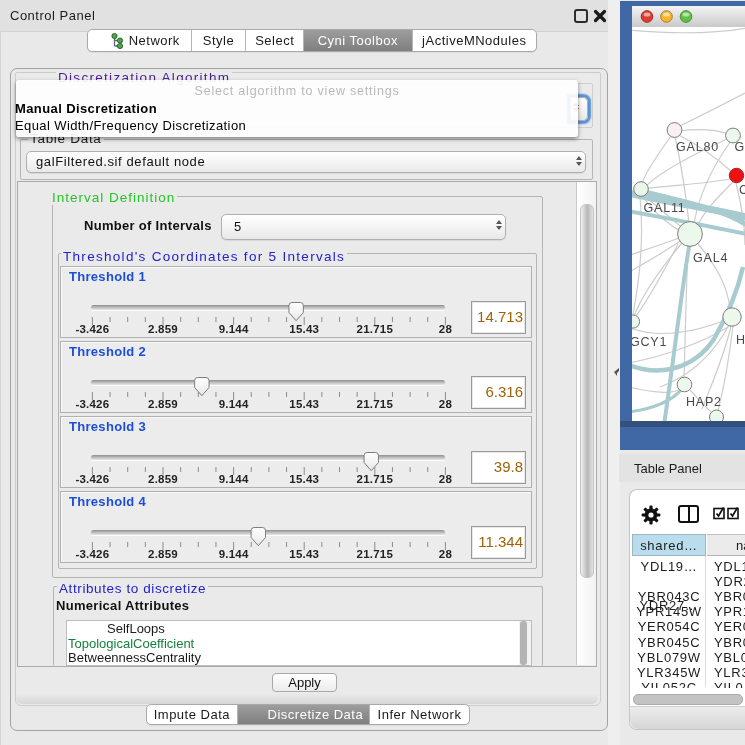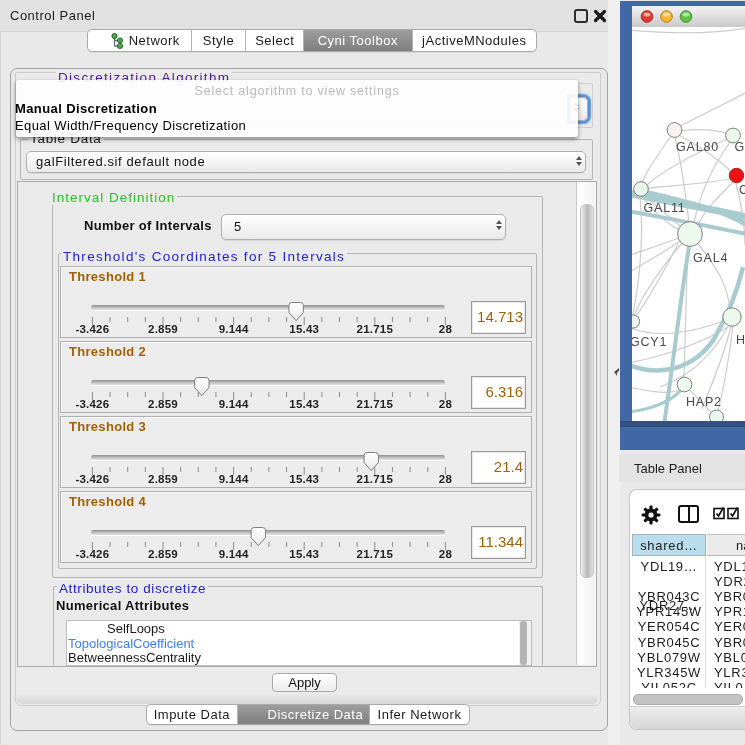--- a/index.html
+++ b/index.html
@@ -9,21 +9,21 @@
 .carets{position:absolute;width:9px;}
 .carets .u{width:0;height:0;border-left:3.5px solid transparent;border-right:3.5px solid transparent;border-bottom:4.5px solid #555;margin:0 auto 2px;}
 .carets .d{width:0;height:0;border-left:3.5px solid transparent;border-right:3.5px solid transparent;border-top:4.5px solid #555;margin:0 auto;}
 .seg{position:absolute;background:#fff;border:1px solid #a9a9a9;border-radius:5px;display:flex;font-size:13px;color:#1a1a1a;box-shadow:0 1px 1px rgba(0,0,0,0.06);}
 .seg>div{display:flex;align-items:center;justify-content:center;border-right:1px solid #b5b5b5;letter-spacing:0.5px;}
 .seg>div:last-child{border-right:none;}
 .seg>div.sel{background:linear-gradient(#9d9d9d,#7f7f7f);color:#fff;}
 .gtitle{position:absolute;font-size:13.5px;background:transparent;padding:0 2px;letter-spacing:0.8px;}
 .group{position:absolute;border:1px solid #b5b5b5;border-radius:2px;}
 .tpanel{position:absolute;left:60px;width:470px;background:#ececec;border:1px solid #b0b0b0;box-shadow:inset 1px 1px 0 rgba(255,255,255,0.7);}
-.tlabel{position:absolute;left:8px;top:2px;font-weight:bold;font-size:13px;color:#a16207;letter-spacing:0.3px;text-align:center;}
+.tlabel{position:absolute;left:8px;top:2px;font-weight:bold;font-size:13px;color:#1d4ed8;letter-spacing:0.3px;text-align:center;}
 .track{position:absolute;left:30px;top:38px;width:354px;height:5px;border-radius:3px;background:linear-gradient(#8f8f8f,#c2c2c2 55%,#e6e6e6);box-shadow:0 1px 0 rgba(255,255,255,0.9);}
 .vbox{position:absolute;left:410px;top:34px;box-sizing:border-box;width:55px;height:33px;background:#fff;border:1px solid #9a9a9a;box-shadow:inset 0 0 0 1px #e8e8e8;font-size:15px;color:#a16207;text-align:right;line-height:29px;padding-right:2px;}
 .ticks{position:absolute;left:0;top:0;}
 .rowtxt{font-size:13px;color:#1c1c1c;white-space:nowrap;letter-spacing:0.7px;}
 </style></head>
 <body>
 
 <div class="abs" style="left:0;top:0;width:608px;height:31px;background:#e1e1e1;border-bottom:1px solid #d2d2d2;"></div>
 <div class="abs" style="left:10px;top:8px;font-size:13px;color:#1c1c1c;letter-spacing:0.5px;">Control Panel</div>
 <div class="abs" style="left:574px;top:9px;width:10px;height:10px;border:2px solid #2d2d2d;border-radius:3px;background:transparent;"></div>
@@ -215,21 +215,21 @@
           </linearGradient>
         </defs>
       </g>
     </svg>
     <div style="position:absolute;left:1.4000000000000057px;top:56px;width:60px;text-align:center;font-size:11.5px;font-weight:bold;color:#222;letter-spacing:0.2px;">-3.426</div>
     <div style="position:absolute;left:72px;top:56px;width:60px;text-align:center;font-size:11.5px;font-weight:bold;color:#222;letter-spacing:0.2px;">2.859</div>
     <div style="position:absolute;left:142.6px;top:56px;width:60px;text-align:center;font-size:11.5px;font-weight:bold;color:#222;letter-spacing:0.2px;">9.144</div>
     <div style="position:absolute;left:213.20000000000002px;top:56px;width:60px;text-align:center;font-size:11.5px;font-weight:bold;color:#222;letter-spacing:0.2px;">15.43</div>
     <div style="position:absolute;left:283.79999999999995px;top:56px;width:60px;text-align:center;font-size:11.5px;font-weight:bold;color:#222;letter-spacing:0.2px;">21.715</div>
     <div style="position:absolute;left:354.4px;top:56px;width:60px;text-align:center;font-size:11.5px;font-weight:bold;color:#222;letter-spacing:0.2px;">28</div>
-    <div class="vbox">21.4</div>
+    <div class="vbox">39.8</div>
   </div>
 <div class="tpanel" style="top:491px;height:70px;">
     <div class="tlabel">Threshold 4</div>
     <div class="track"></div>
     <svg class="ticks" width="472" height="70" viewBox="0 0 472 70">
       <line x1="31.400000000000006" y1="50" x2="31.400000000000006" y2="58" stroke="#8c8c8c" stroke-width="1"></line>
       <line x1="49.050000000000004" y1="50" x2="49.050000000000004" y2="55" stroke="#8c8c8c" stroke-width="1"></line>
       <line x1="66.7" y1="50" x2="66.7" y2="55" stroke="#8c8c8c" stroke-width="1"></line>
       <line x1="84.35000000000001" y1="50" x2="84.35000000000001" y2="55" stroke="#8c8c8c" stroke-width="1"></line>
       <line x1="102" y1="50" x2="102" y2="58" stroke="#8c8c8c" stroke-width="1"></line>
@@ -267,21 +267,21 @@
     <div style="position:absolute;left:283.79999999999995px;top:56px;width:60px;text-align:center;font-size:11.5px;font-weight:bold;color:#222;letter-spacing:0.2px;">21.715</div>
     <div style="position:absolute;left:354.4px;top:56px;width:60px;text-align:center;font-size:11.5px;font-weight:bold;color:#222;letter-spacing:0.2px;">28</div>
     <div class="vbox">11.344</div>
   </div>
 
 <div class="group" style="left:53px;top:586px;width:488px;height:79px;border-bottom:none;"></div>
 <div class="gtitle" style="left:57px;top:581px;color:#2222cc;background:#eaeaea;letter-spacing:0.6px;">Attributes to discretize</div>
 <div class="abs" style="left:56px;top:598px;font-size:13px;font-weight:bold;color:#111;letter-spacing:0.3px;">Numerical Attributes</div>
 <div class="abs" style="left:66px;top:620px;width:464px;height:44px;background:#fff;border:1px solid #bdbdbd;overflow:hidden;">
   <div style="position:absolute;left:1px;top:0px;font-size:13px;color:#1a1a1a;padding-left:39px;">SelfLoops</div>
-  <div style="position:absolute;left:1px;top:14.5px;font-size:13px;color:#3b82f6;">TopologicalCoefficient</div>
+  <div style="position:absolute;left:1px;top:14.5px;font-size:13px;color:#15803d;">TopologicalCoefficient</div>
   <div style="position:absolute;left:1px;top:29px;font-size:13px;color:#1a1a1a;">BetweennessCentrality</div>
   <div style="position:absolute;right:0;top:0;width:12px;height:44px;background:#f2f2f2;"></div>
   <div style="position:absolute;right:4px;top:0px;width:7px;height:44px;border-radius:3px;background:#b3b3b3;"></div>
 </div>
 
 <div class="abs" style="left:272px;top:673px;width:63px;height:17px;background:linear-gradient(#ffffff,#ececec);border:1px solid #a9a9a9;border-radius:4px;text-align:center;font-size:13px;color:#111;line-height:17px;">Apply</div>
 
 <div class="seg" style="left:146px;top:704px;width:322px;height:19px;">
  <div style="width:97px;">Impute Data</div>
  <div class="sel" style="width:116px;padding-left:24px;">Discretize Data</div>

